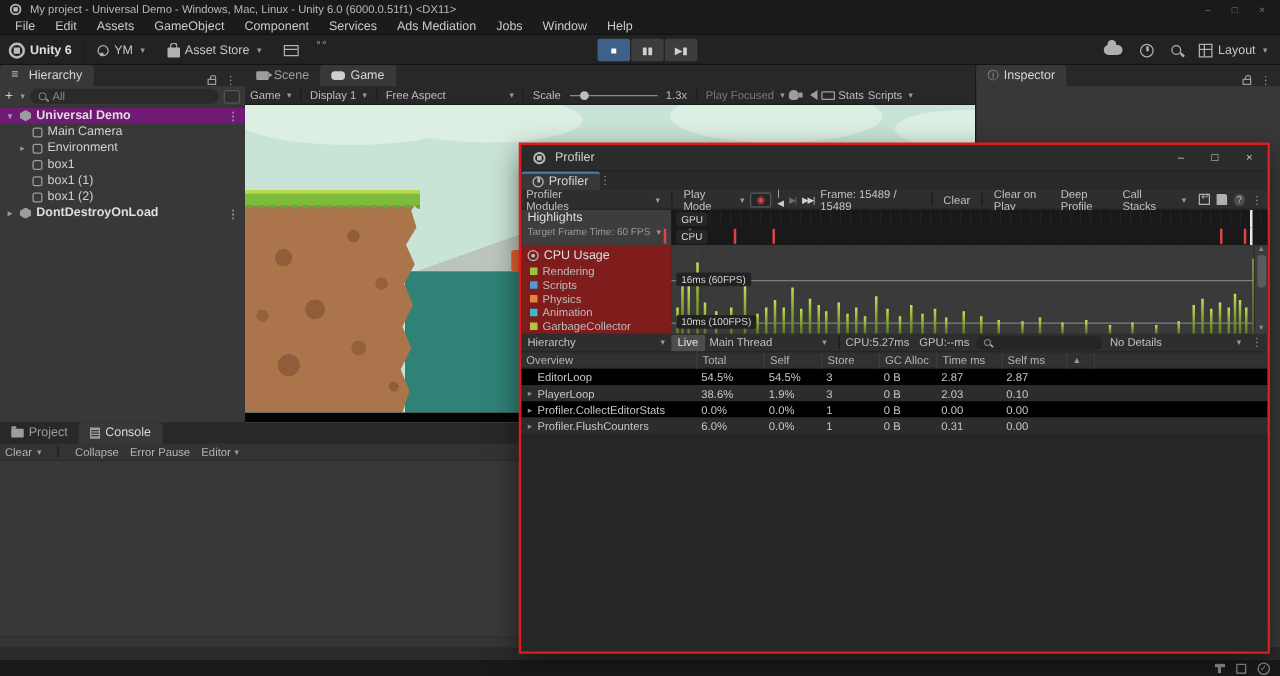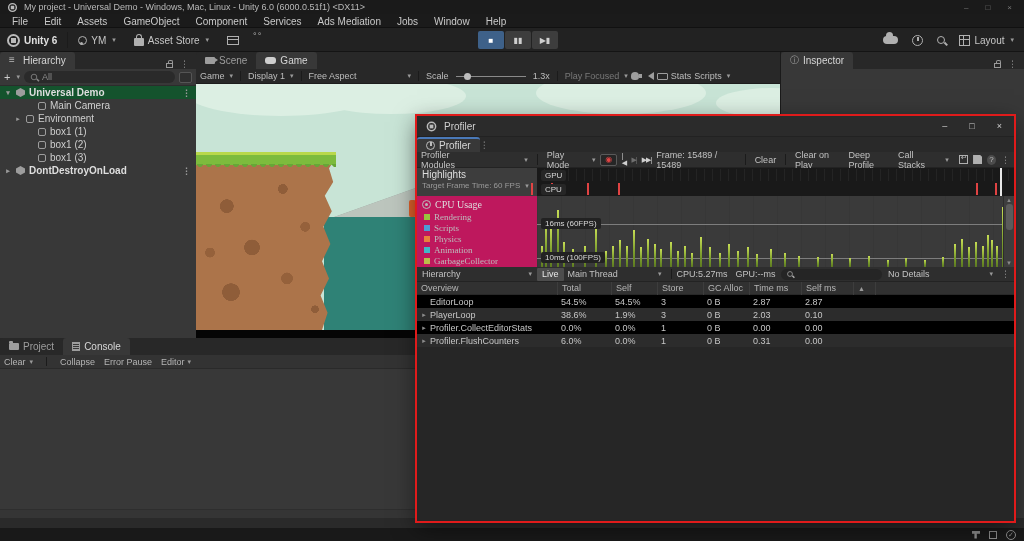--- a/index.html
+++ b/index.html
@@ -69,25 +69,25 @@
   
   #hierarchy { left:0; top:52px; width:196px; height:286px; }
   #hier-toolbar { height:17px; background:#383838; border-bottom:1px solid #2c2c2c; display:flex; align-items:center; padding:0 4px; gap:4px; }
   .searchpill { flex:1; height:12px; background:#2a2a2a; border-radius:7px; display:flex; align-items:center; gap:4px; padding:0 6px; color:#8a8a8a; font-size:9px; }
   .searchpill .i-search { transform:scale(.8); border-color:#8a8a8a;}
   .searchpill .i-search::after{ background:#8a8a8a;}
   .minibtn { width:13px; height:11px; border:1px solid #555; border-radius:2px; background:#2f2f2f; }
   .tree { font-size:10px; color:#cfcfcf; }
   .trow { height:13px; display:flex; align-items:center; gap:4px; padding-left:4px; }
   .trow .arrow { width:8px; font-size:7px; color:#9a9a9a; text-align:center; }
-  .trow.child { padding-left:38px; }
+  .trow.child { padding-left:26px; }
   .i-cube { width:8px; height:8px; border:1px solid #9d9d9d; border-radius:2px; flex:0 0 auto;}
   .i-unity-scene { width:9px; height:9px; background:#9d9d9d; flex:0 0 auto; clip-path:polygon(50% 0,100% 28%,100% 72%,50% 100%,0 72%,0 28%); }
   .trow .kebab { margin-left:auto; margin-right:5px; }
-  .scene-row { background:#14532d; font-weight:bold; color:#dedede; }
+  .scene-row { background:#701a75; font-weight:bold; color:#dedede; }
 
   
   #gamepanel { left:196px; top:52px; width:584px; height:286px; background:#282828; }
   #game-toolbar { height:15px; background:#282828; border-bottom:1px solid #1d1d1d; display:flex; align-items:center; font-size:9px; color:#bdbdbd; padding:0 4px; gap:3px;}
   #game-toolbar .dim { color:#787878; }
   .slider-track { width:70px; height:1px; background:#8a8a8a; position:relative; margin:0 4px;}
   .slider-knob { position:absolute; left:8px; top:-3px; width:7px; height:7px; border-radius:50%; background:#bdbdbd; }
   .i-bug { width:8px; height:8px; background:#9d9d9d; border-radius:50% 50% 40% 40%; position:relative;}
   .i-speaker { width:0; height:0; border-top:4px solid transparent; border-bottom:4px solid transparent; border-right:6px solid #9d9d9d; position:relative;}
   .i-speaker::before{ content:""; position:absolute; left:-9px; top:-2px; width:3px; height:4px; background:#9d9d9d;}
@@ -152,21 +152,21 @@
   #hl-left .t1 { font-size:10px; color:#dedede; }
   #hl-left .t2 { font-size:8px; color:#9a9a9a; display:flex; align-items:center; gap:3px; margin-top:1px;}
   #hl-chart { height:28px; background:#191919; }
   .hl-row { position:relative; height:14px; }
   .chiplabel { position:absolute; left:4px; top:1.5px; background:#262626; border-radius:2px; color:#d8d8d8; font-size:8px; padding:0 4px; height:11px; line-height:11px; z-index:3;}
   .hl-tick { position:absolute; top:1px; width:2px; height:12px; background:#e04343; }
   #gpu-grid { position:absolute; inset:1px 0; background:repeating-linear-gradient(90deg, transparent 0 7px, #242424 7px 8px); }
   .frameline { position:absolute; right:12px; top:0; bottom:0; width:2px; background:#e8e8e8; z-index:4;}
 
   #cpu-module { position:relative; height:71px; border-bottom:1px solid #232323; }
-  #cpu-left { height:71px; background:#be185d; padding:2px 5px;font-family:Liberation Serif, serif; }
+  #cpu-left { height:71px; background:#7f1d1d; padding:2px 5px; }
   #cpu-left .hdr { display:flex; align-items:center; gap:4px; font-size:10px; color:#dedede; height:13px;}
   .i-cpu { width:9px; height:9px; border:1.5px solid #bbb; border-radius:50%; position:relative;}
   .i-cpu::after{ content:""; position:absolute; left:2px; top:2px; width:3px; height:3px; background:#bbb; border-radius:50%;}
   .leg { display:flex; align-items:center; gap:4px; height:11px; font-size:9px; color:#bdbdbd; padding-left:2px;}
   .leg .sw { width:6px; height:6px; flex:0 0 auto;}
   #cpu-chart { height:71px; background:#3a3a3a; overflow:hidden;
     background-image:repeating-linear-gradient(90deg, rgba(0,0,0,.06) 0 1px, transparent 1px 24px); }
   #cpu-spikes { position:absolute; inset:0 11px 0 0; }
   .spike { position:absolute; bottom:0; width:2px; background:linear-gradient(#c6dd55, #7a9c2c 60%, #5c7a20); }
   .refline { position:absolute; left:0; right:11px; height:1px; background:#8f8f8f; opacity:.8;}
@@ -292,29 +292,29 @@
       <span class="i-cube"></span>
       <span>Main Camera</span>
     </div>
     <div class="trow" style="padding-left:14px">
       <span class="arrow">▸</span>
       <span class="i-cube"></span>
       <span>Environment</span>
     </div>
     <div class="trow child">
       <span class="i-cube"></span>
+      <span>box1</span>
+    </div>
+    <div class="trow child">
+      <span class="i-cube"></span>
       <span>box1 (1)</span>
     </div>
     <div class="trow child">
       <span class="i-cube"></span>
       <span>box1 (2)</span>
-    </div>
-    <div class="trow child">
-      <span class="i-cube"></span>
-      <span>box1 (3)</span>
     </div>
     <div class="trow" style="font-weight:bold;color:#dedede">
       <span class="arrow">▸</span>
       <span class="i-unity-scene"></span>
       <span>DontDestroyOnLoad</span>
       <span class="kebab">⋮</span>
     </div>
   </div>
 </div>
 

